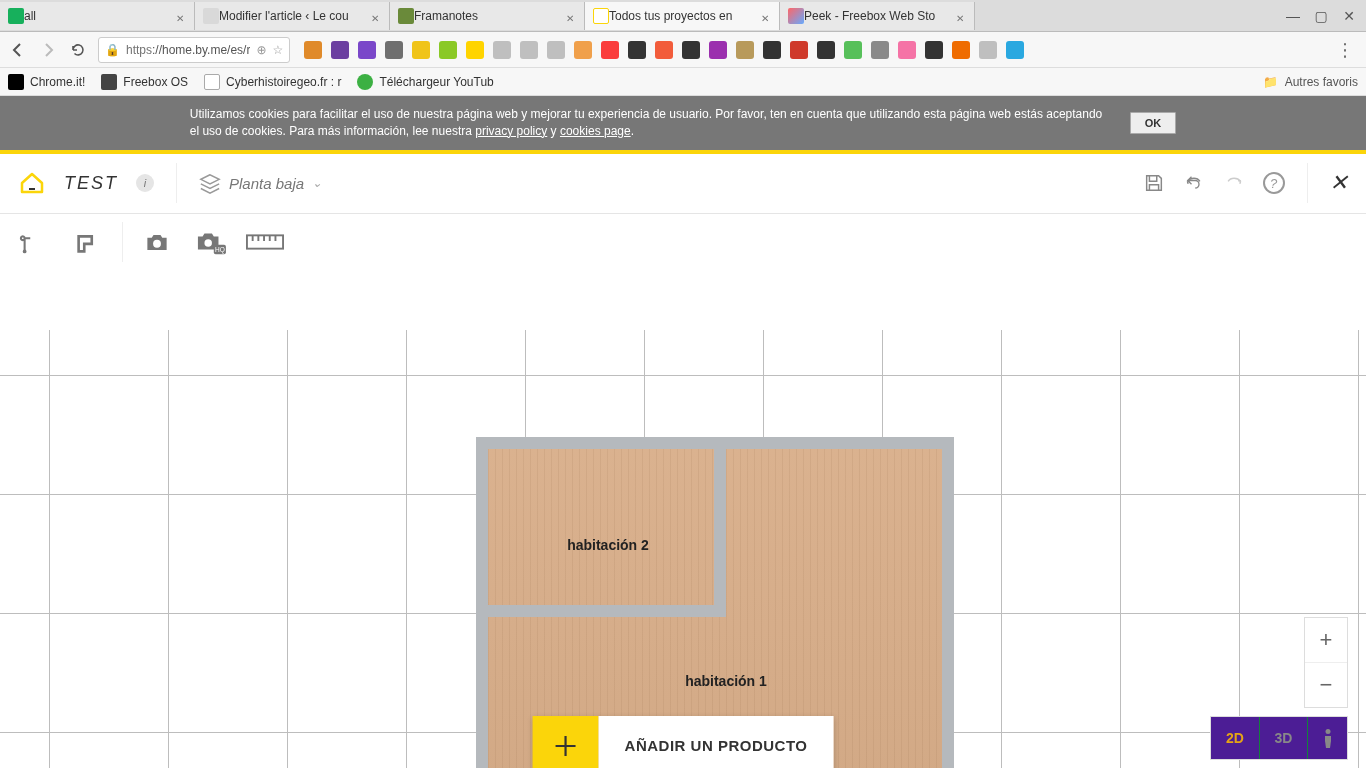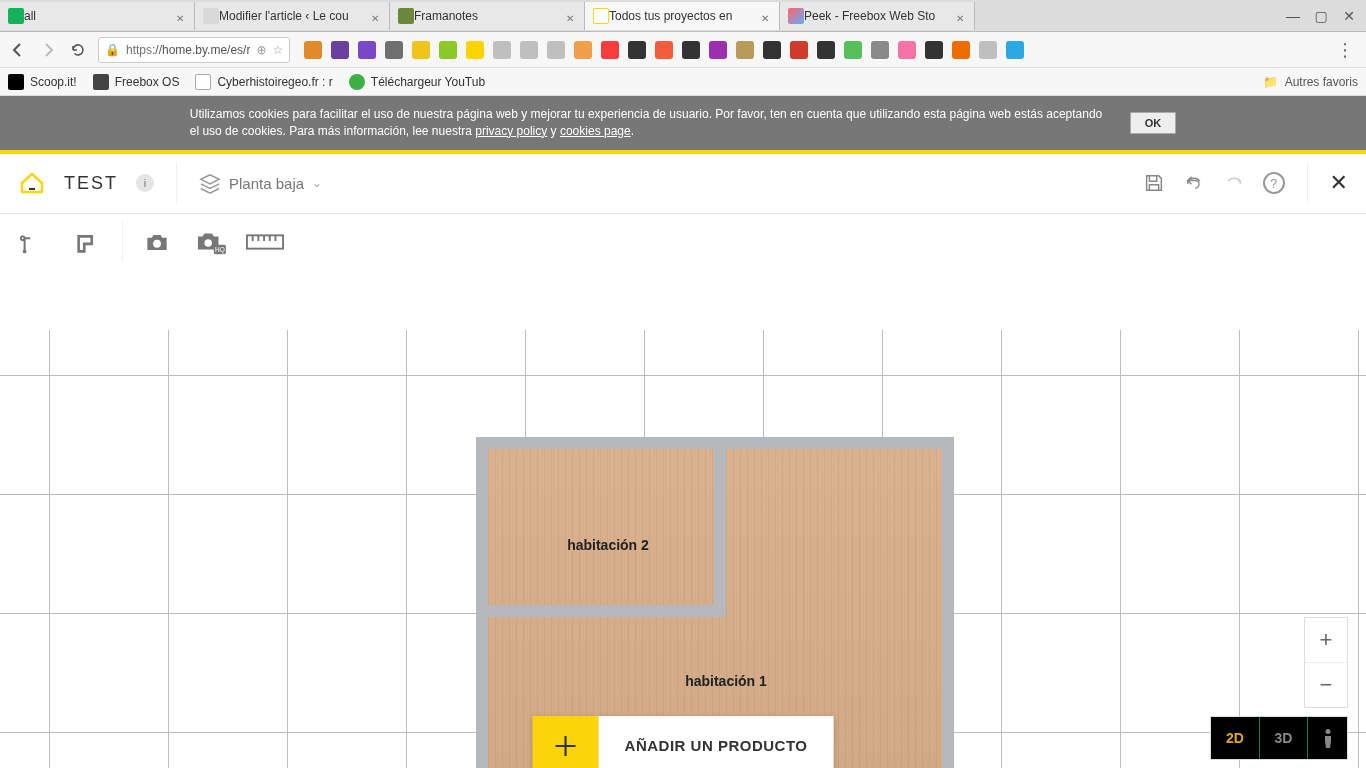--- a/index.html
+++ b/index.html
@@ -37,21 +37,21 @@
 
   
   .cookie-banner { background: #777; color: #fff; display: flex; align-items: center; justify-content: center; padding: 10px 30px; font-size: 12px; gap: 20px; position: relative; }
   .cookie-text { max-width: 920px; line-height: 1.4; }
   .cookie-text .link { text-decoration: underline; }
   .cookie-ok { background: #eee; color: #333; border: 1px solid #aaa; padding: 4px 14px; font-size: 11px; font-weight: bold; border-radius: 1px; }
   .accent-bar { height: 4px; background: #fbd50a; }
 
   
   .app { position: relative; }
-  .app-header { height: 60px; display: flex; align-items: center; border-bottom: 1px solid #e5e5e5; padding: 0 18px; gap: 18px; background: #fff; }
+  .app-header { height: 60px; display: flex; align-items: center; border-bottom: 1px solid #e5e5e5; padding: 0 18px; gap: 18px; background: #fff; font-style: italic; }
   .home-logo { width: 28px; height: 28px; }
   .proj-name { font-size: 18px; letter-spacing: 2px; color: #333; }
   .info-circ { width: 18px; height: 18px; border-radius: 50%; background: #e5e5e5; color: #777; font-size: 11px; display: flex; align-items: center; justify-content: center; }
   .vsep { width: 1px; height: 40px; background: #eee; margin: 0 4px; }
   .floor-sel { display: flex; align-items: center; gap: 8px; color: #777; font-size: 15px; }
   .layers-icon { width: 22px; height: 22px; color: #999; }
   .chev { font-size: 12px; color: #aaa; }
   .header-right { margin-left: auto; display: flex; align-items: center; gap: 18px; }
   .hr-icon { width: 22px; height: 22px; color: #888; display: flex; align-items: center; justify-content: center; }
   .hr-icon.disabled { color: #ccc; }
@@ -86,21 +86,21 @@
   
   .add-product { position: absolute; left: 50%; transform: translateX(-50%); bottom: 2px; display: flex; box-shadow: 0 2px 6px rgba(0,0,0,0.2); z-index: 5; }
   .add-plus { width: 66px; height: 60px; background: #fbd50a; display: flex; align-items: center; justify-content: center; }
   .add-plus svg { width: 28px; height: 28px; }
   .add-label { background: #fff; padding: 0 26px; display: flex; align-items: center; font-size: 15px; font-weight: bold; letter-spacing: 0.5px; color: #333; }
 
   
   .zoom-ctrl { position: absolute; right: 18px; bottom: 70px; width: 44px; border: 1px solid #ddd; background: #fff; z-index: 5; }
   .zoom-btn { height: 44px; display: flex; align-items: center; justify-content: center; font-size: 22px; color: #666; }
   .zoom-sep { height: 1px; background: #eee; }
-  .view-ctrl { position: absolute; right: 18px; bottom: 18px; height: 44px; border: 1px solid #ddd; background: #000000; display: flex; z-index: 5; }
+  .view-ctrl { position: absolute; right: 18px; bottom: 18px; height: 44px; border: 1px solid #ddd; background: #4c1d95; display: flex; z-index: 5; }
   .view-btn { width: 48px; display: flex; align-items: center; justify-content: center; font-size: 14px; font-weight: bold; color: #888; position: relative; }
   .view-btn.active { color: #e5a415; }
   .view-btn + .view-btn { border-left: 1px solid #15803d; }
   .view-btn.person { width: 40px; }
   .person-icon { width: 14px; height: 20px; }
 </style>
 </head>
 <body>
 
 <div class="browser-chrome">
@@ -188,21 +188,21 @@
         <div class="ext-icon" style="background: rgb(239, 108, 0);"></div>
         <div class="ext-icon" style="background: rgb(191, 191, 191);"></div>
         <div class="ext-icon" style="background: rgb(42, 168, 224);"></div>
       </div>
     <span class="menu-dots">⋮</span>
   </div>
 
   <div class="bookbar">
     <div class="bookmark">
         <span class="favicon" style="background:#000;border-radius:2px"></span>
-        <span>Scoop.it!</span>
+        <span>Chrome.it!</span>
       </div>
     <div class="bookmark">
         <span class="favicon" style="background:#444;border-radius:2px"></span>
         <span>Freebox OS</span>
       </div>
     <div class="bookmark">
         <span class="favicon" style="background:#fff;border:1px solid #aaa;border-radius:2px"></span>
         <span>Cyberhistoiregeo.fr : r</span>
       </div>
     <div class="bookmark">

